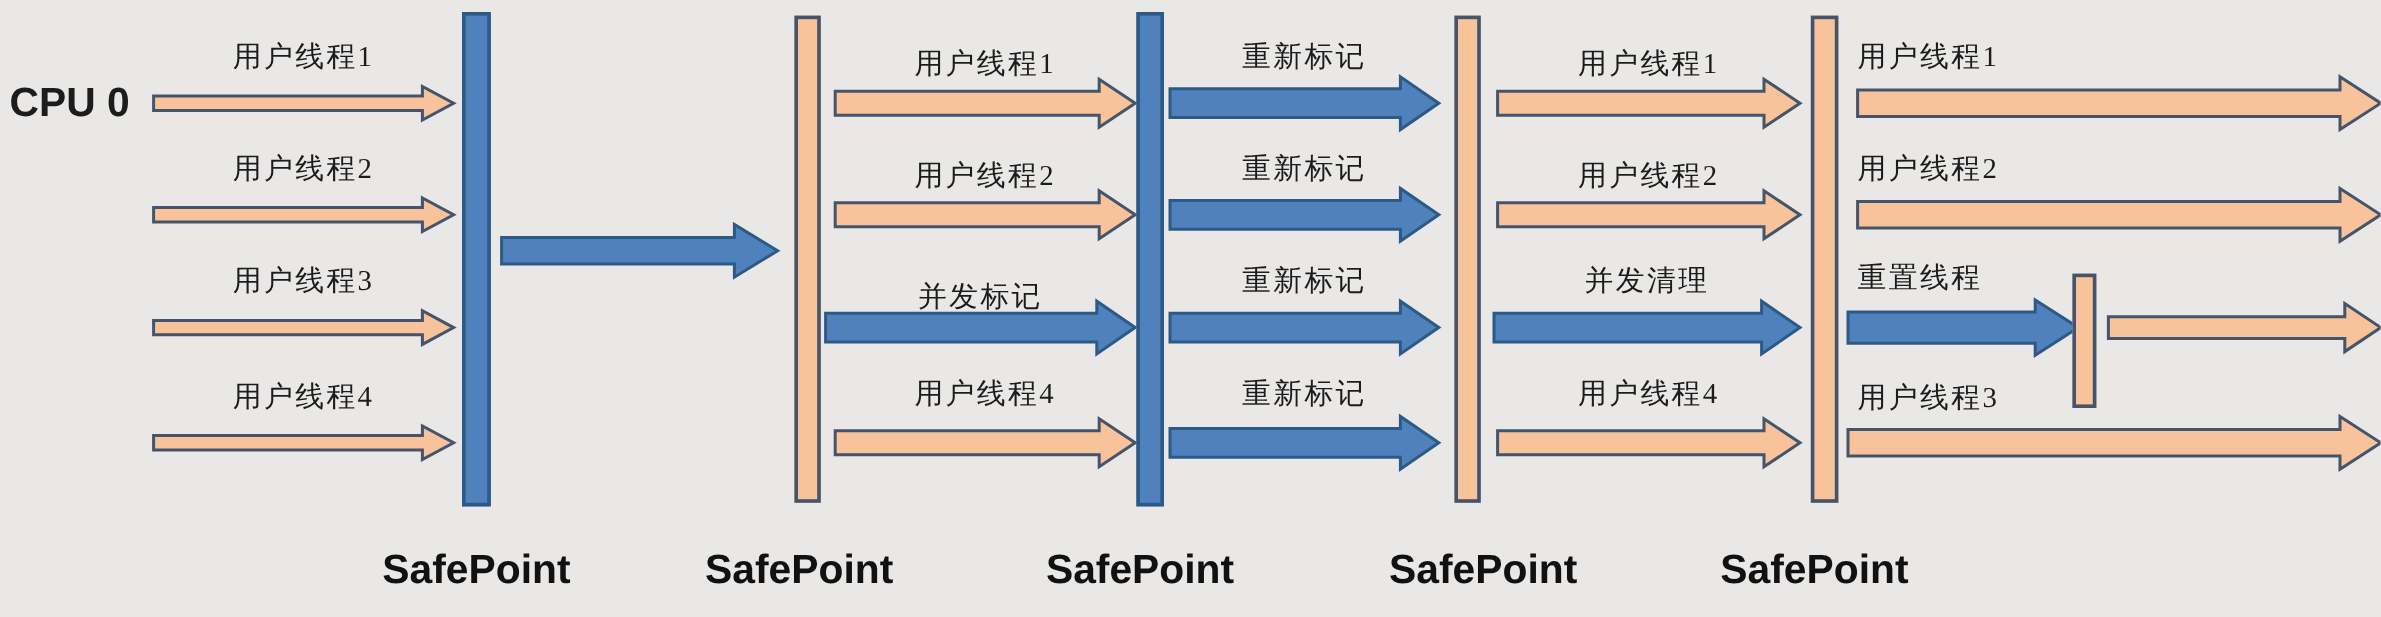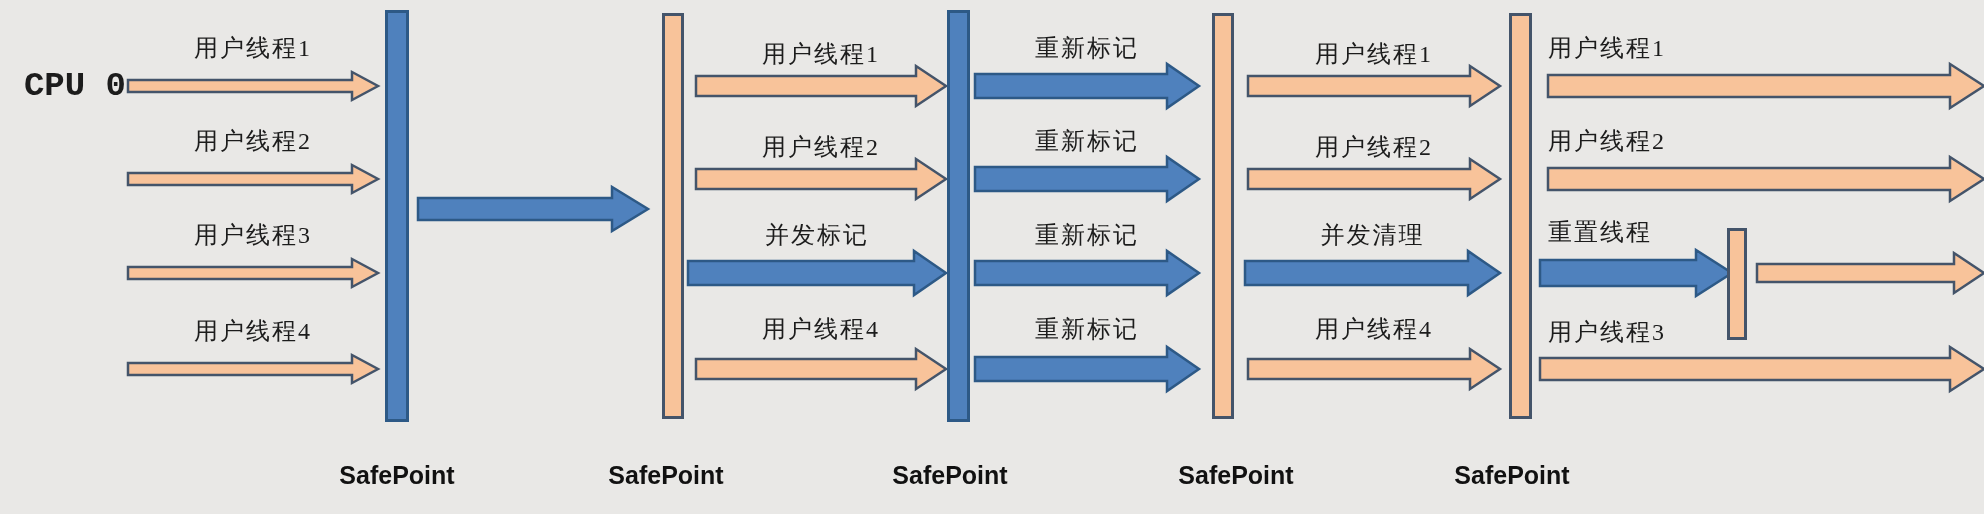--- a/index.html
+++ b/index.html
@@ -3,33 +3,33 @@
 <meta charset="utf-8">
 <style>
   :root{
     --bg:#e9e8e6; --blue:#4f81bd; --blue-border:#2d5986;
     --orange:#f8c39a; --orange-border:#44546a; --ink:#1c1c1c;
   }
   html,body{margin:0;padding:0;background:var(--bg);}
   .canvas{position:relative;width:1984px;height:514px;background:var(--bg);overflow:hidden;
           font-family:"Liberation Sans",sans-serif;}
   .cpu{position:absolute;left:8px;width:118px;height:44px;line-height:44px;
-       font-size:34px;font-weight:600;color:var(--ink);text-align:right;
-       font-family:Liberation Mono, monospace;}
+       font-size:34px;font-weight:600;color:var(--ink);text-align:left;
+       font-family:Liberation Sans, sans-serif;}
   .bar{position:absolute;box-sizing:border-box;border:3px solid;}
   .bar.blue{background:var(--blue);border-color:var(--blue-border);}
   .bar.or{background:var(--orange);border-color:var(--orange-border);}
   .arr{position:absolute;overflow:visible;}
   .arr.o polygon{fill:var(--orange);stroke:var(--orange-border);stroke-width:2.5;stroke-linejoin:miter;}
   .arr.b polygon{fill:var(--blue);stroke:var(--blue-border);stroke-width:2.5;stroke-linejoin:miter;}
   .zh{position:absolute;font-size:24px;line-height:36px;color:var(--ink);text-align:center;
       letter-spacing:2px;font-family:"Liberation Serif",serif;white-space:nowrap;}
   .zh.left{text-align:left;}
   .sp{position:absolute;top:452px;width:220px;height:46px;line-height:46px;text-align:center;
-      font-size:25px;font-weight:700;color:#111;font-family:"Liberation Sans",sans-serif;}
+      font-size:34px;font-weight:700;color:#111;font-family:"Liberation Sans",sans-serif;}
 </style>
 </head>
 <body>
 
 <div class="canvas">
 
   <div class="cpu" style="top:64px">CPU 0</div>
 
   <svg class="arr o" style="left:128px;top:72px" width="250" height="28">
       <polygon points="0,8 224,8 224,0 250,14 224,28 224,20 0,20"></polygon>
@@ -59,21 +59,21 @@
       <polygon points="0,10 220,10 220,0 250,20 220,40 220,30 0,30"></polygon>
     </svg>
   <svg class="arr b" style="left:688px;top:251px" width="258" height="44">
       <polygon points="0,10 226,10 226,0 258,22 226,44 226,34 0,34"></polygon>
     </svg>
   <svg class="arr o" style="left:696px;top:349px" width="250" height="40">
       <polygon points="0,10 220,10 220,0 250,20 220,40 220,30 0,30"></polygon>
     </svg>
   <div class="zh" style="left:696px;top:36px;width:250px">用户线程1</div>
   <div class="zh" style="left:696px;top:129px;width:250px">用户线程2</div>
-  <div class="zh" style="left:688px;top:217px;width:258px">并发标记</div>
+  <div class="zh" style="left:688px;top:230px;width:258px">并发标记</div>
   <div class="zh" style="left:696px;top:311px;width:250px">用户线程4</div>
 
   <svg class="arr b" style="left:975px;top:64px" width="224" height="44">
       <polygon points="0,10 192,10 192,0 224,22 192,44 192,34 0,34"></polygon>
     </svg>
   <svg class="arr b" style="left:975px;top:157px" width="224" height="44">
       <polygon points="0,10 192,10 192,0 224,22 192,44 192,34 0,34"></polygon>
     </svg>
   <svg class="arr b" style="left:975px;top:251px" width="224" height="44">
       <polygon points="0,10 192,10 192,0 224,22 192,44 192,34 0,34"></polygon>

